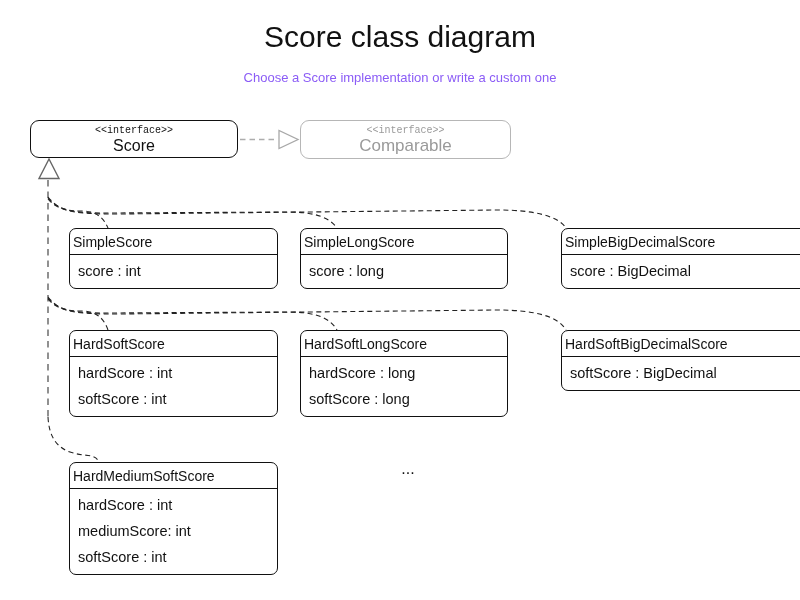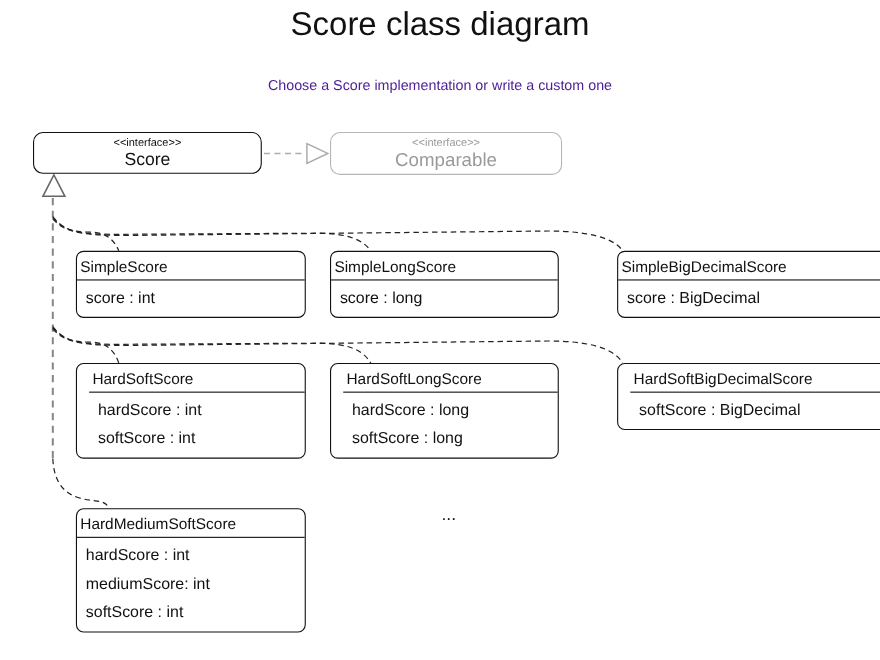--- a/index.html
+++ b/index.html
@@ -1,53 +1,53 @@
 <!DOCTYPE html>
 <html><head>
 <meta charset="utf-8">
 <style>
   html,body { margin:0; padding:0; background:#fff; }
   .canvas {
     position:relative; width:800px; height:600px; background:#ffffff;
     font-family:"Liberation Sans", sans-serif; overflow:hidden; color:#111;
   }
   .title {
-    position:absolute; left:0; top:6px; width:800px; text-align:center;
+    position:absolute; left:0; top:20px; width:800px; text-align:center;
     font-size:30px; line-height:34px; color:#111;
   }
   .subtitle {
     position:absolute; left:0; top:70px; width:800px; text-align:center;
-    font-size:13px; line-height:16px; color:#4c1d95;
+    font-size:13px; line-height:16px; color:#8b5cf6;
   }
   svg.connectors { position:absolute; left:0; top:0; width:800px; height:600px; }
   .branch  { fill:none; stroke:#222222; stroke-width:1.1; stroke-dasharray:5 3.5; }
   .trunk   { fill:none; stroke:#858585; stroke-width:1.8; stroke-dasharray:6.5 5; }
   .realize { fill:none; stroke:#adadad; stroke-width:1.4; stroke-dasharray:5.5 4; }
   .tri-dark { fill:#ffffff; stroke:#666666; stroke-width:1.4; }
   .tri-gray { fill:#ffffff; stroke:#a8a8a8; stroke-width:1.3; }
 
   .iface {
     position:absolute; background:#fff; text-align:center; border-radius:9px;
     box-sizing:border-box;
   }
   .score-iface { left:30px; top:120px; width:208px; height:38px; border:1.4px solid #111; color:#111; }
   .comparable-iface { left:300px; top:120px; width:211px; height:39px; border:1.2px solid #b6b6b6; color:#9a9a9a; }
-  .stereotype { font-size:10px; line-height:12px; padding-top:4px; }
+  .stereotype { font-size:10px; line-height:12px; padding-top:4px;font-family:Liberation Mono, monospace; }
   .iface-name { font-size:16px; line-height:18px; }
   .comparable-iface .iface-name { font-size:17px; }
 
   .uml-class {
     position:absolute; background:#fff; border:1.2px solid #111;
     border-radius:7px; box-sizing:border-box;
   }
   .col1 { left:69px;  width:209px; }
   .col2 { left:300px; width:208px; }
   .col3 { left:561px; width:260px; }
   .row1 { top:228px; }
-  .row2 { top:330px;padding-left:11px; }
+  .row2 { top:330px; }
   .row3 { top:462px; }
   .cls-title {
     text-align:left; font-size:14px; line-height:20px;
     padding:3px 3px 2px; border-bottom:1.2px solid #111;
   }
   .cls-attrs { padding:3px 0 4px; }
   .attr { font-size:14.5px; line-height:26px; padding:0 8px; white-space:nowrap; }
 
   .ellipsis {
     position:absolute; left:378px; top:460px; width:60px; text-align:center;

